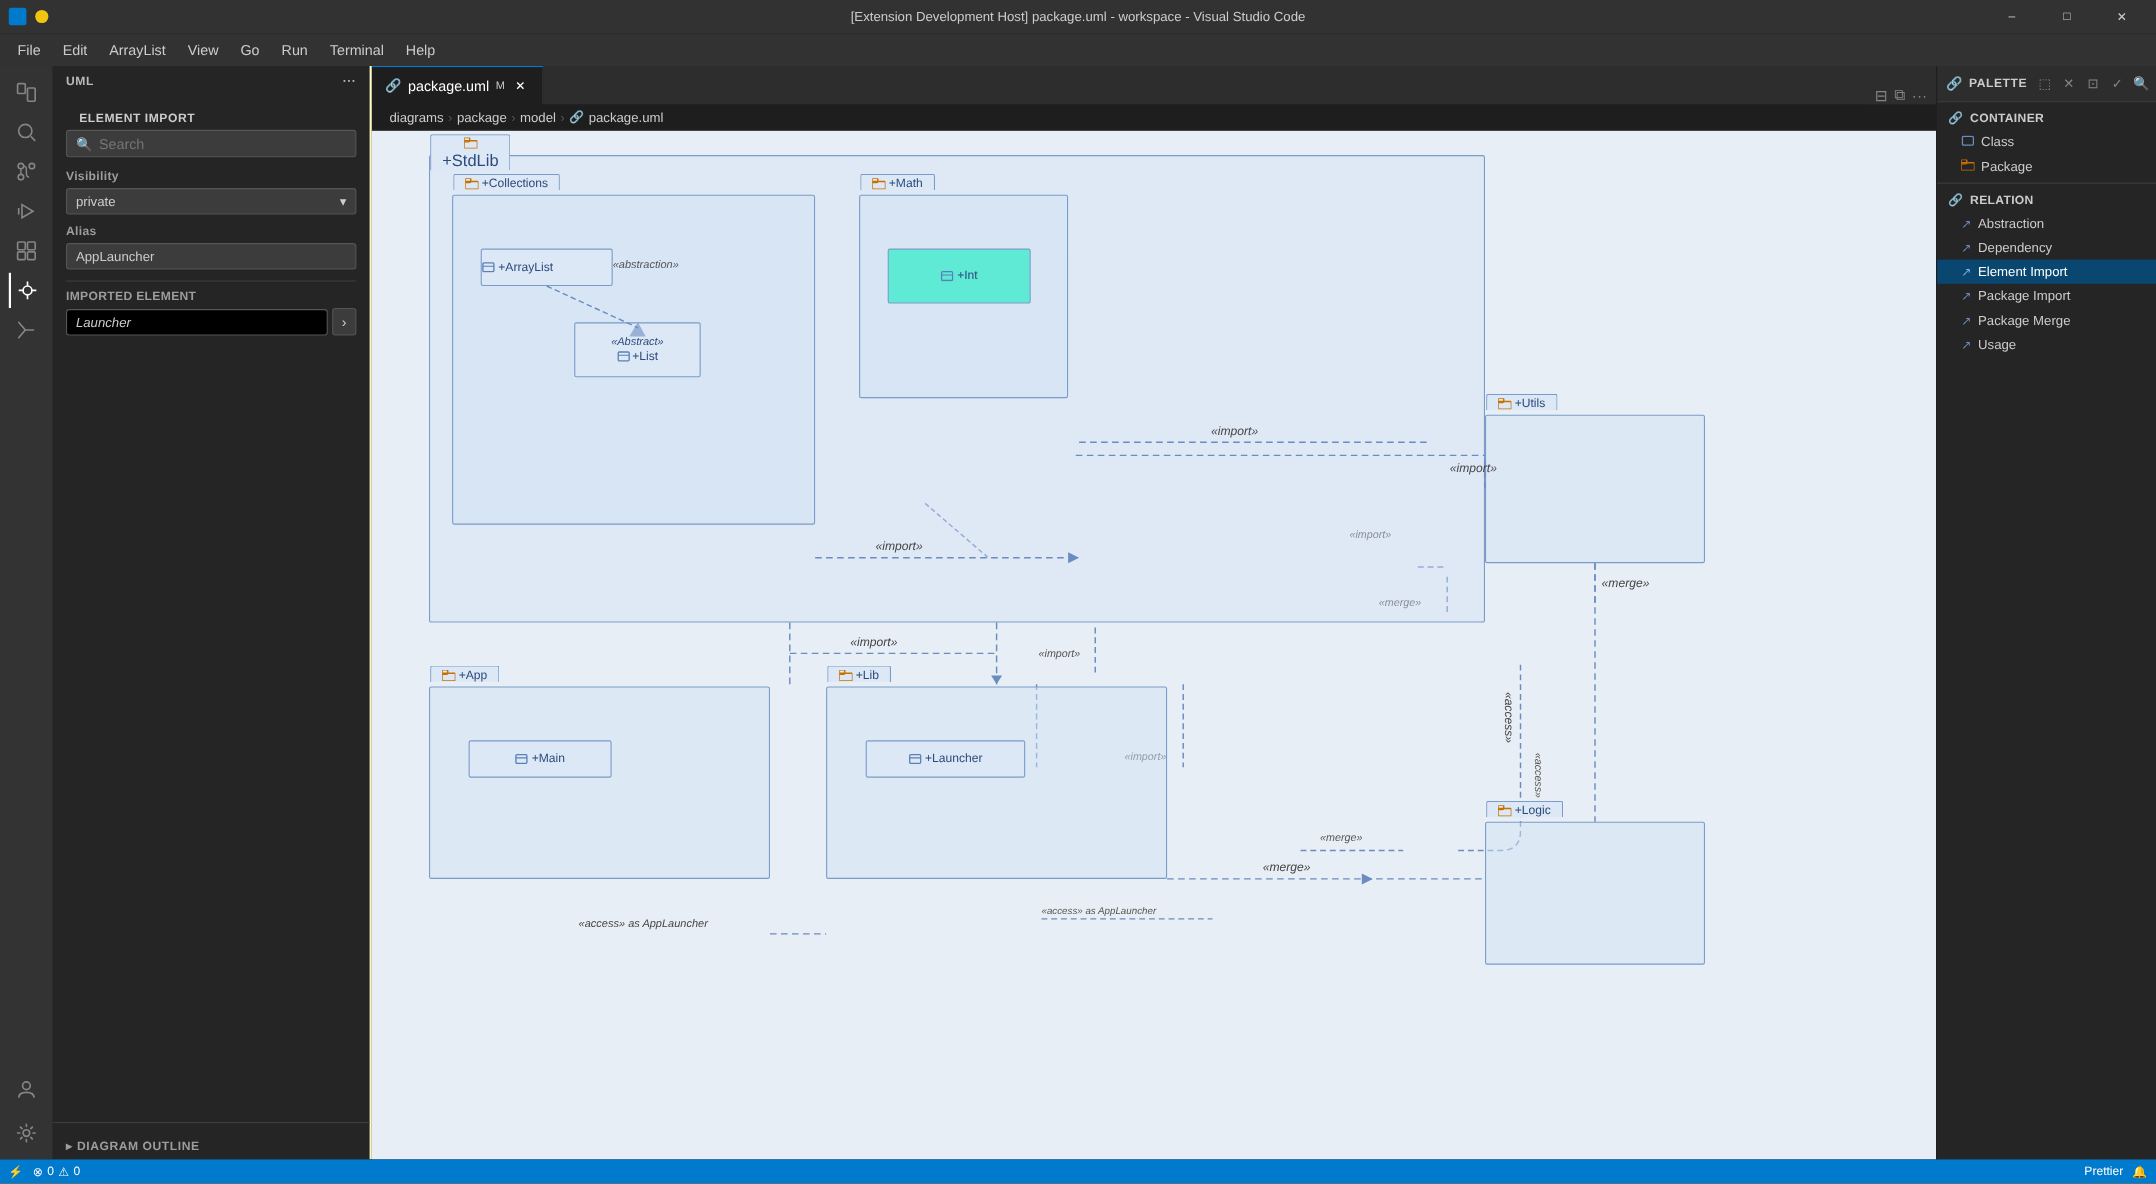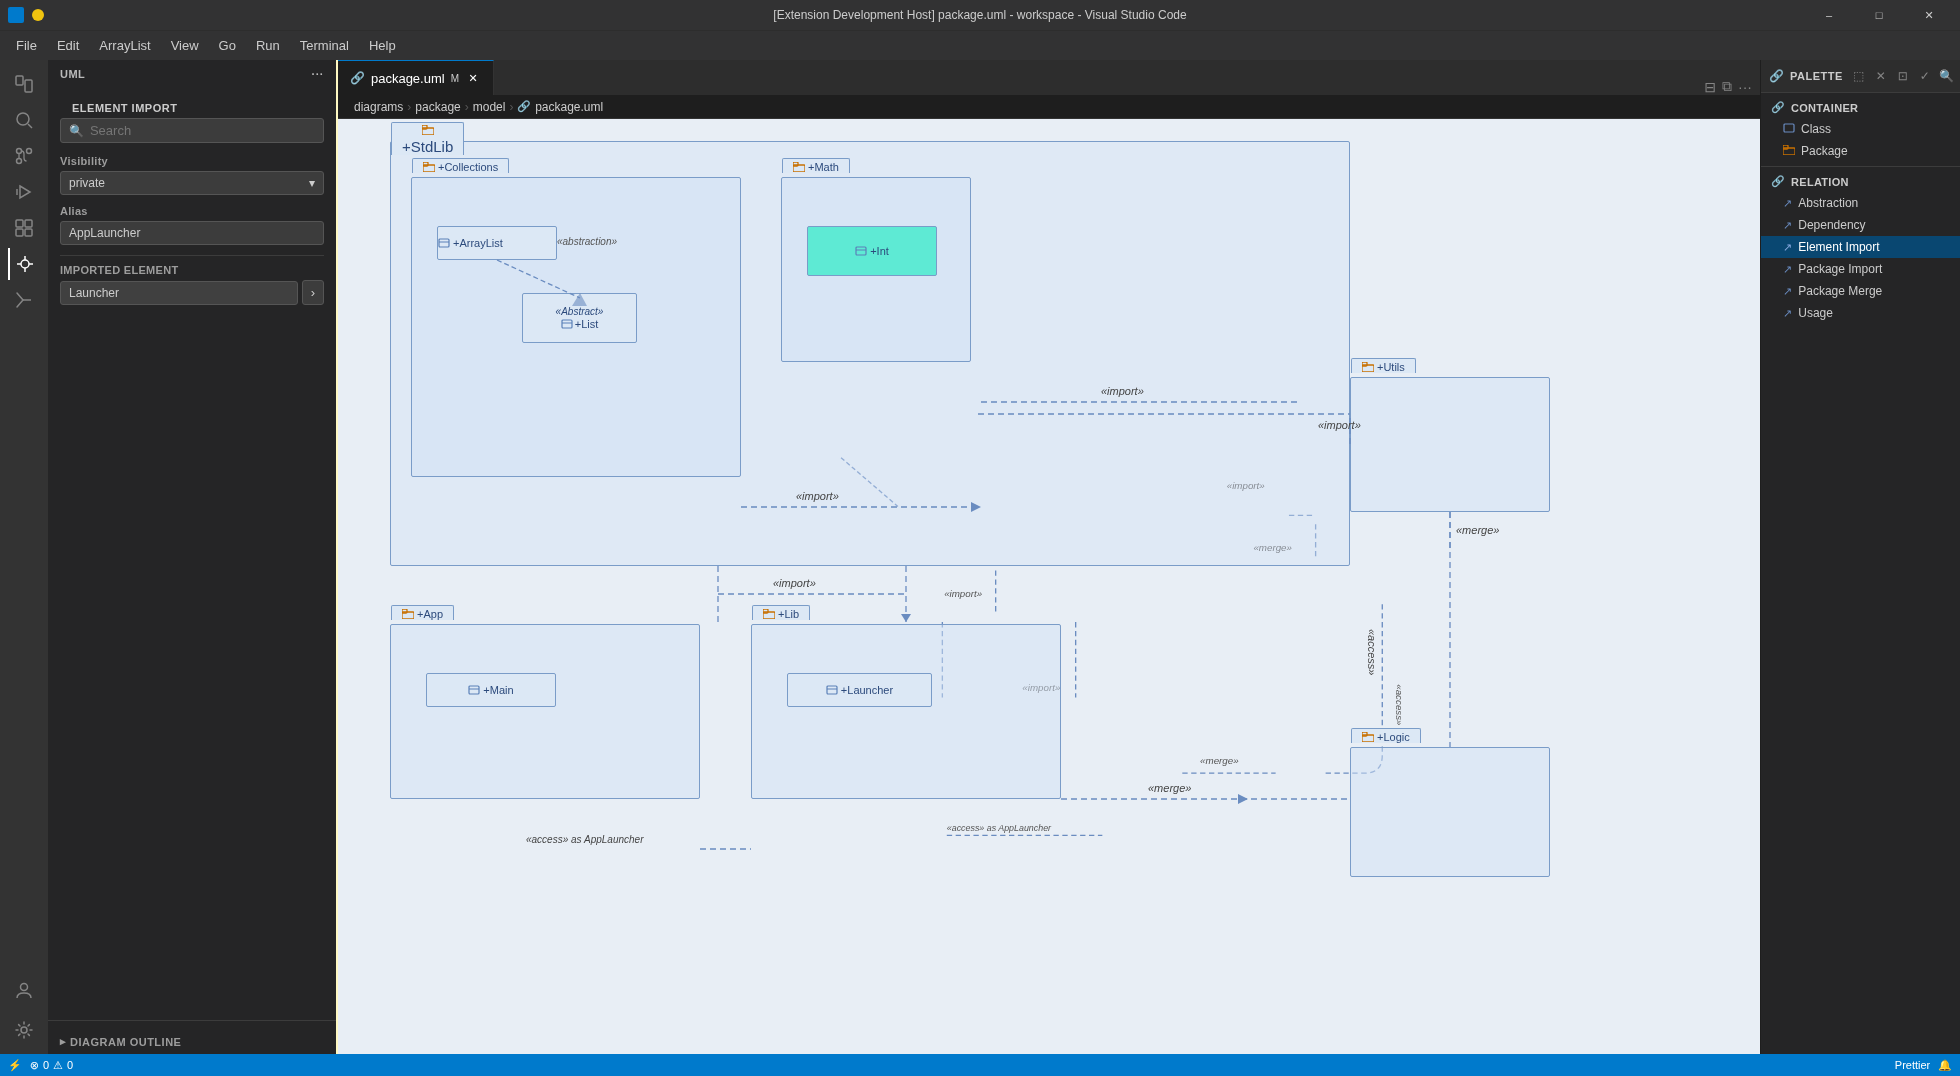--- a/index.html
+++ b/index.html
@@ -32,21 +32,21 @@
     .sidebar-section-title { padding: 6px 12px 4px; color: #cccccc; font-size: 11px; font-weight: 700; letter-spacing: 0.5px; }
     .sidebar-content { padding: 8px 12px; flex: 1; overflow-y: auto; }
     .search-box { display: flex; align-items: center; background: #3c3c3c; border: 1px solid #555; border-radius: 3px; padding: 4px 8px; gap: 6px; margin-bottom: 12px; }
     .search-box input { background: transparent; border: none; outline: none; color: #cccccc; font-size: 13px; width: 100%; }
     .search-icon { color: #858585; font-size: 12px; }
     .property-row { margin-bottom: 10px; }
     .property-label { font-size: 11px; color: #9d9d9d; margin-bottom: 4px; font-weight: 600; letter-spacing: 0.3px; }
     .property-value { display: flex; align-items: center; justify-content: space-between; background: #3c3c3c; border: 1px solid #555; border-radius: 3px; padding: 4px 8px; font-size: 12px; color: #cccccc; cursor: pointer; }
     .property-input { background: #3c3c3c; border: 1px solid #555; border-radius: 3px; padding: 4px 8px; font-size: 12px; color: #cccccc; width: 100%; outline: none; }
     .imported-element-row { display: flex; align-items: center; gap: 4px; }
-    .imported-element-input { flex: 1; background: #404040; border: 1px solid #555; border-radius: 3px; padding: 4px 8px; font-size: 12px; color: #cccccc; outline: none; }
+    .imported-element-input { flex: 1; background: #000000; border: 1px solid #555; border-radius: 3px; padding: 4px 8px; font-size: 12px; color: #cccccc; outline: none; font-style: italic; }
     .imported-element-arrow { padding: 4px 8px; cursor: pointer; color: #cccccc; background: #3c3c3c; border: 1px solid #555; border-radius: 3px; }
     .sidebar-divider { height: 1px; background: #3c3c3c; margin: 8px 0; }
     .diagram-outline-header { padding: 6px 12px; color: #9d9d9d; font-size: 11px; font-weight: 700; letter-spacing: 0.5px; cursor: pointer; display: flex; align-items: center; gap: 4px; }
 
     
     .editor-area { flex: 1; display: flex; flex-direction: column; overflow: hidden; }
     .tab-bar { height: 35px; background: #2d2d2d; display: flex; align-items: flex-end; padding: 0; flex-shrink: 0; }
     .tab { display: flex; align-items: center; gap: 6px; padding: 0 12px; height: 35px; background: #1e1e1e; border-top: 1px solid #007acc; cursor: pointer; font-size: 13px; white-space: nowrap; border-right: 1px solid #333; }
     .tab.active { background: #1e1e1e; color: #ffffff; }
     .tab-icon { color: #f0a500; font-size: 12px; }

